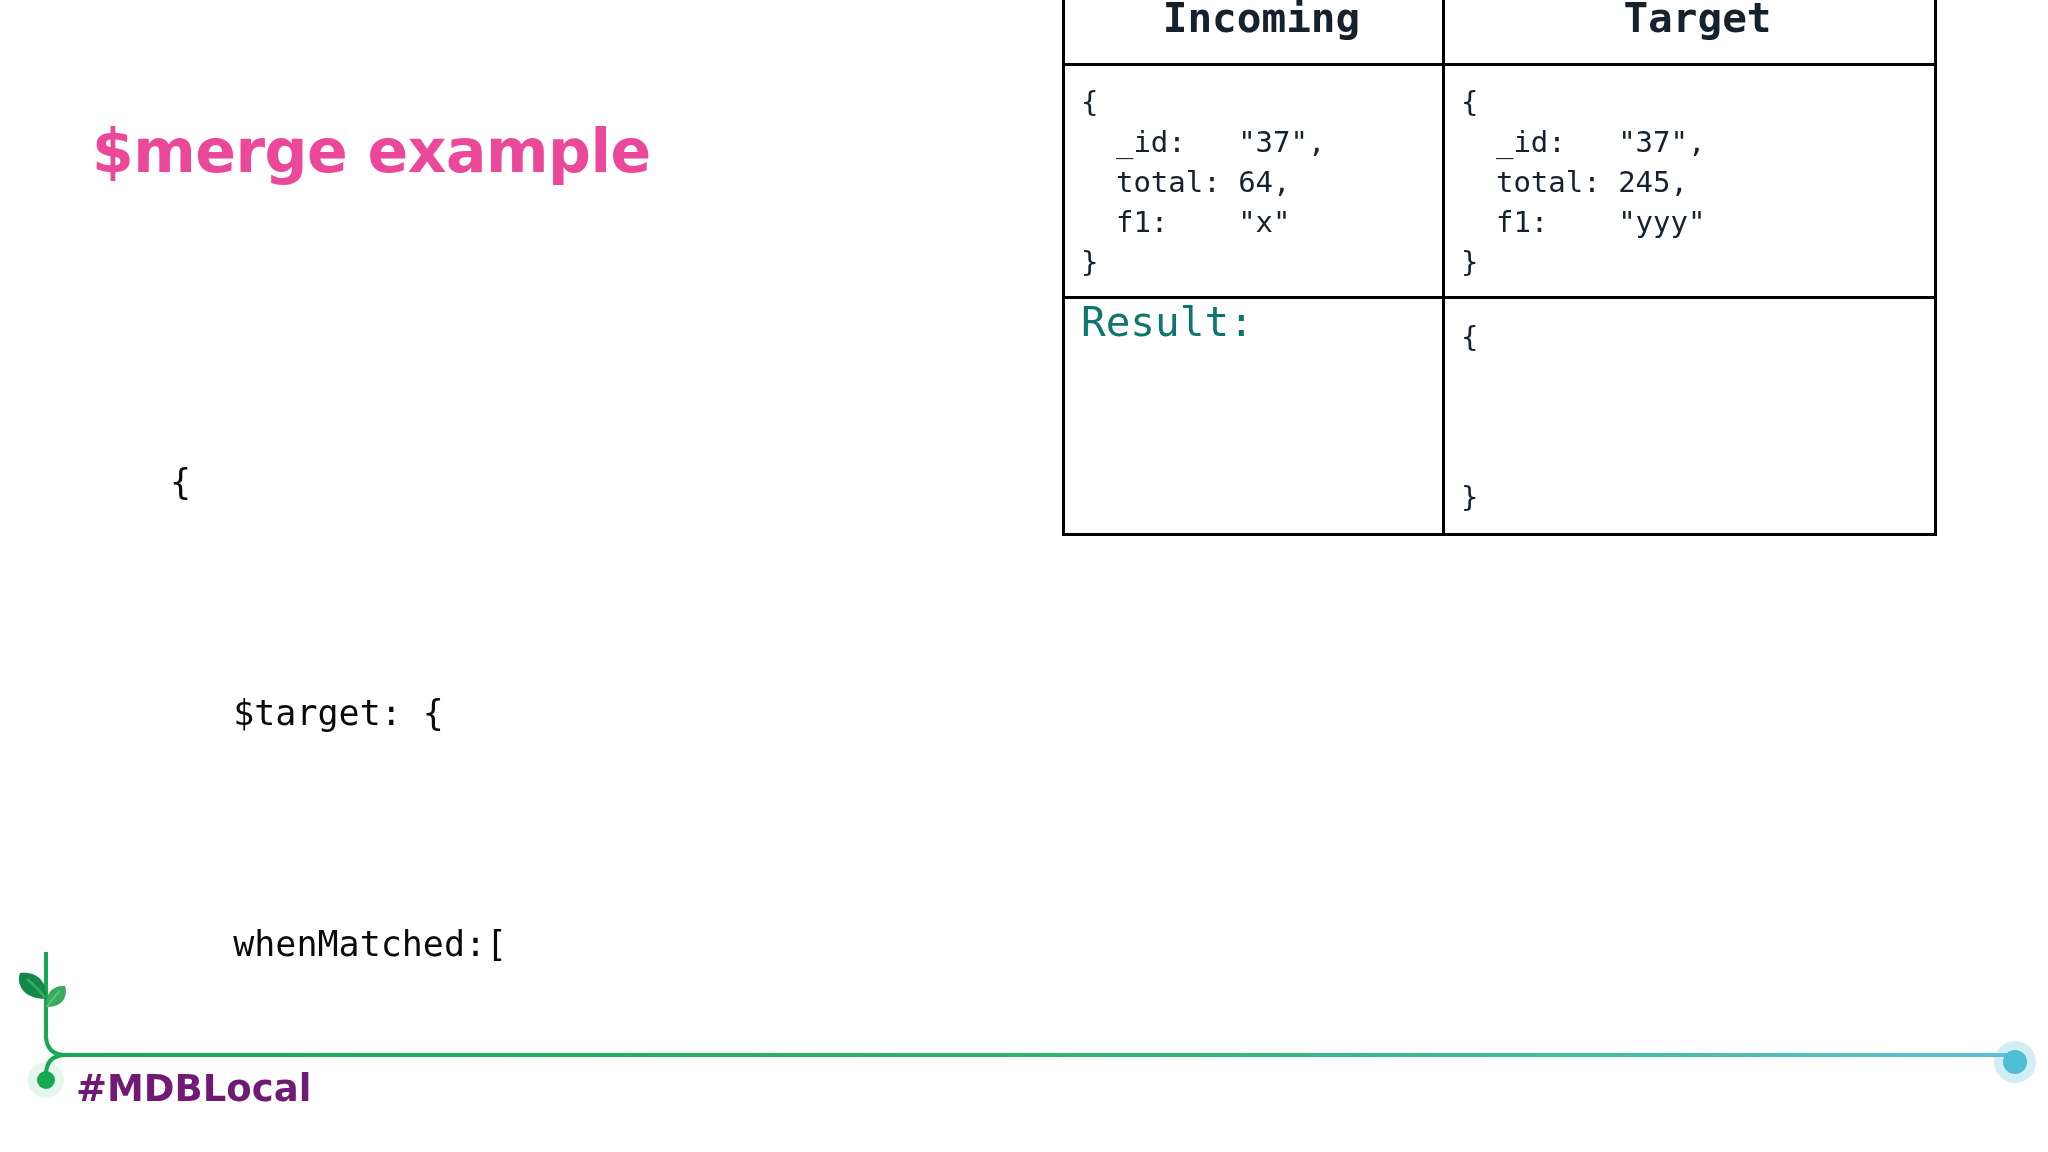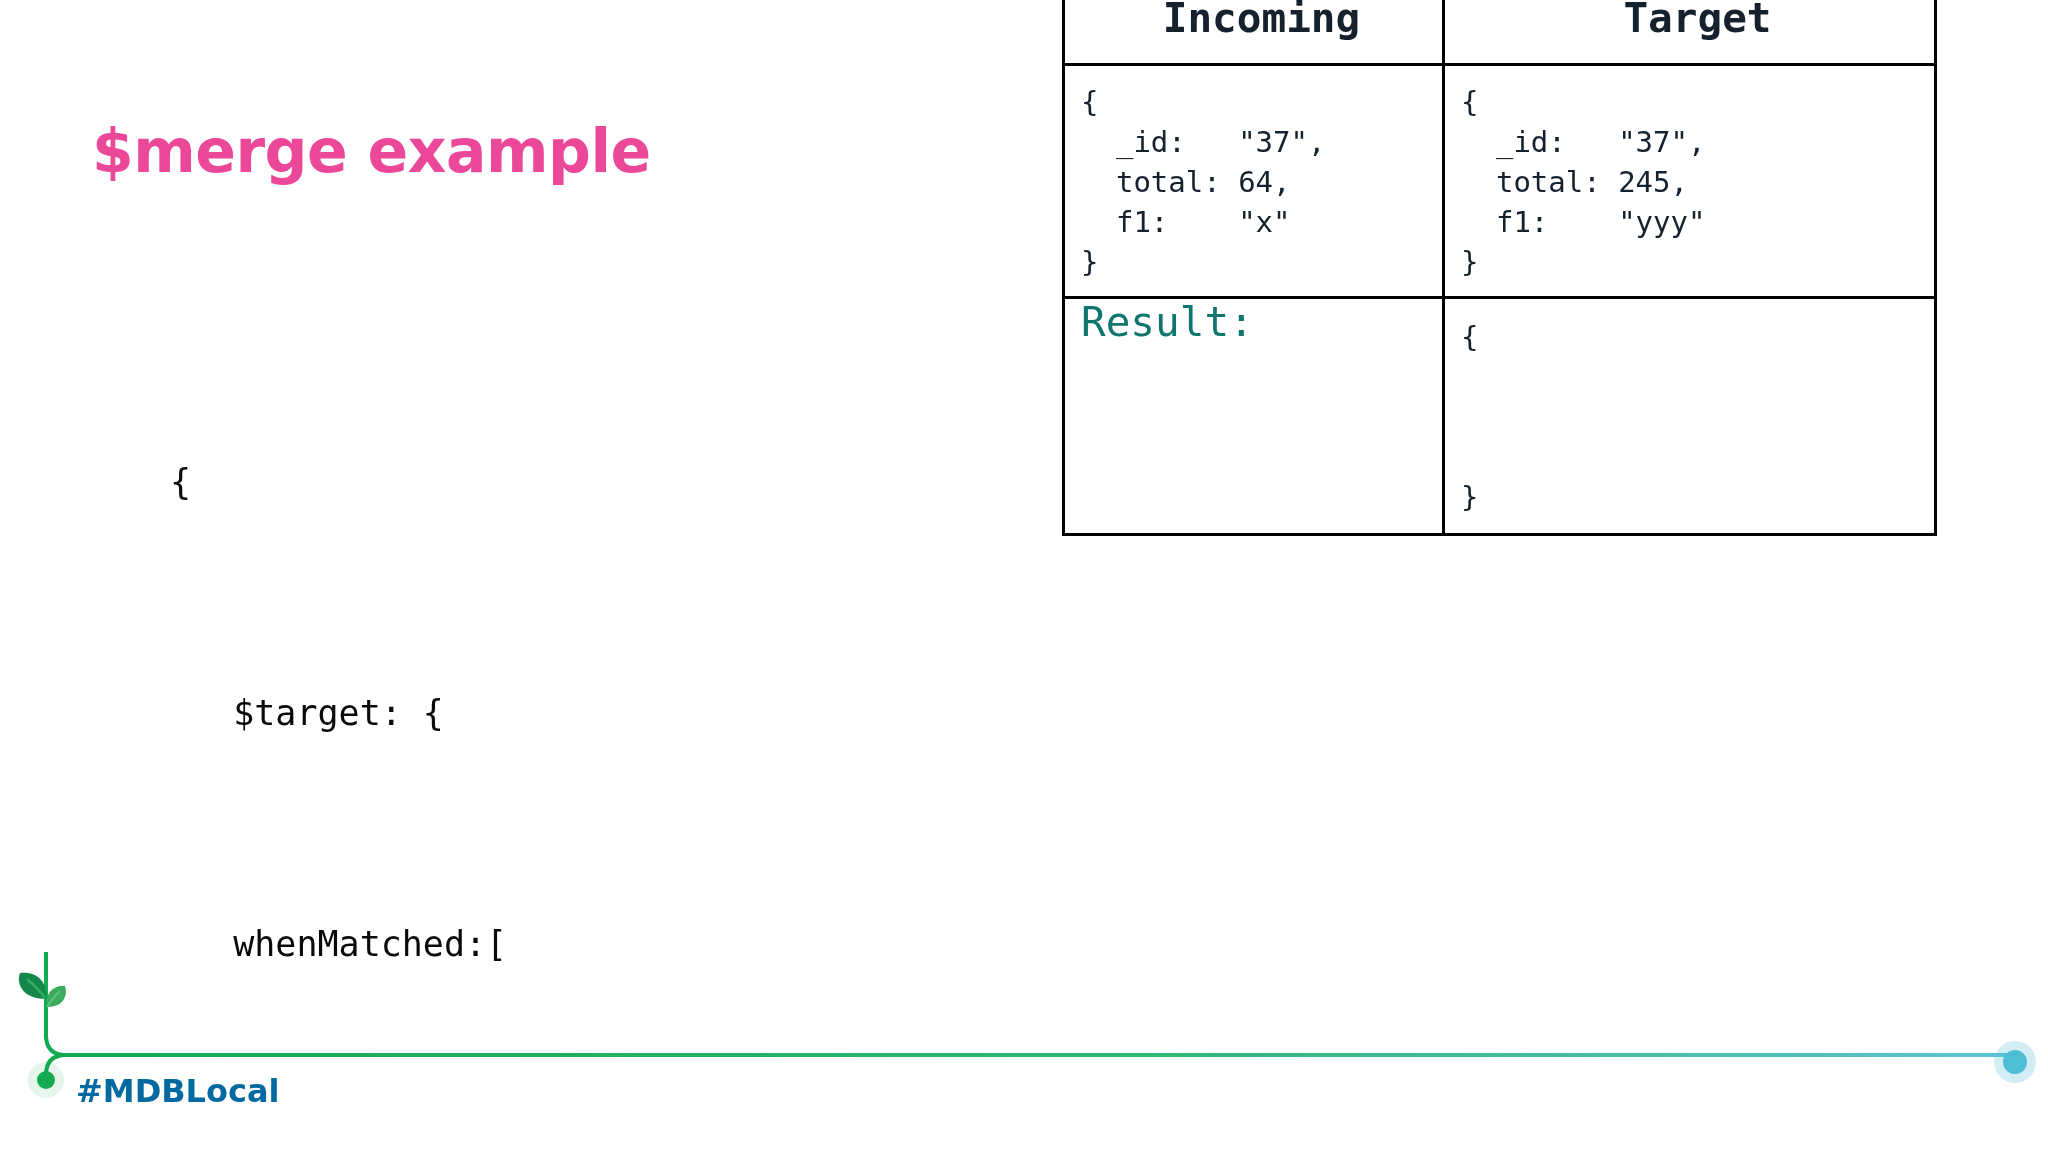--- a/index.html
+++ b/index.html
@@ -120,22 +120,22 @@
     bottom: 0;
     width: 2048px;
     height: 200px;
   }
   #hashtag-label {
     position: absolute;
     left: 76px;
     bottom: 42px;
     font-family: "DejaVu Sans", sans-serif;
     font-weight: bold;
-    font-size: 32px;
-    color: #0369a1;
+    font-size: 37px;
+    color: #701a75;
     letter-spacing: 0px;
     white-space: pre;
   }
   #sprout-icon {
     position: absolute;
     left: 8px;
     bottom: 105px;
     width: 80px;
     height: 80px;
   }

